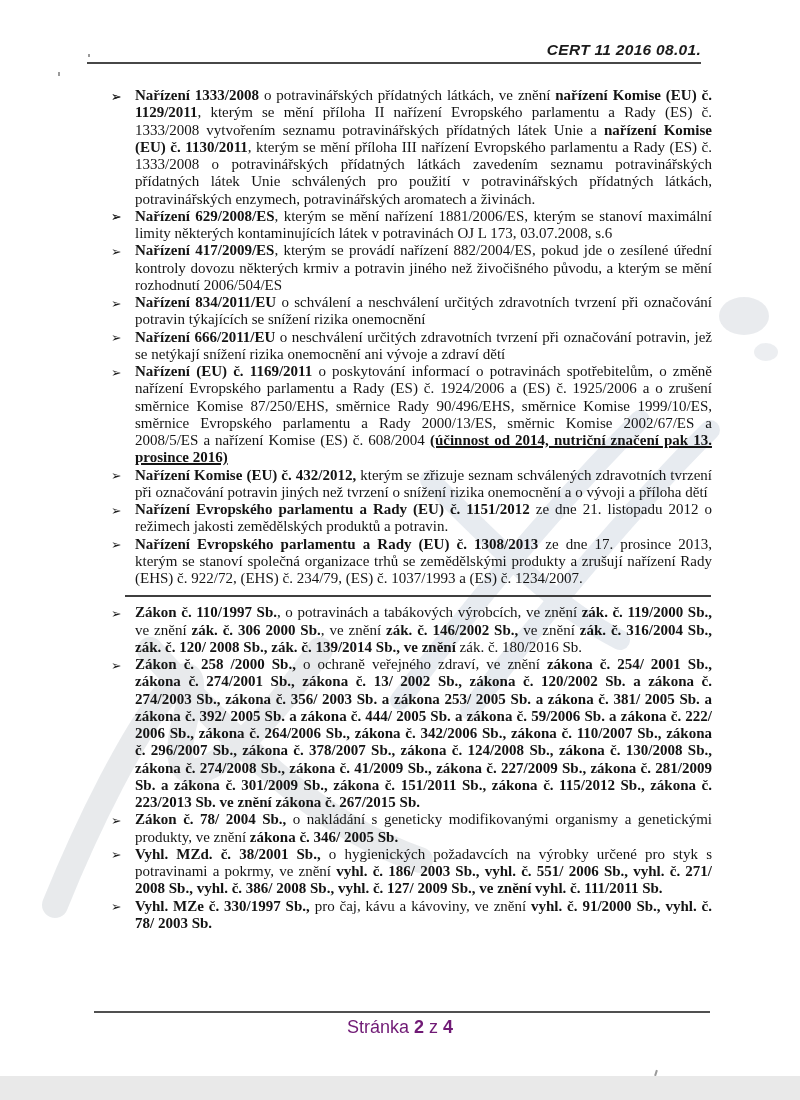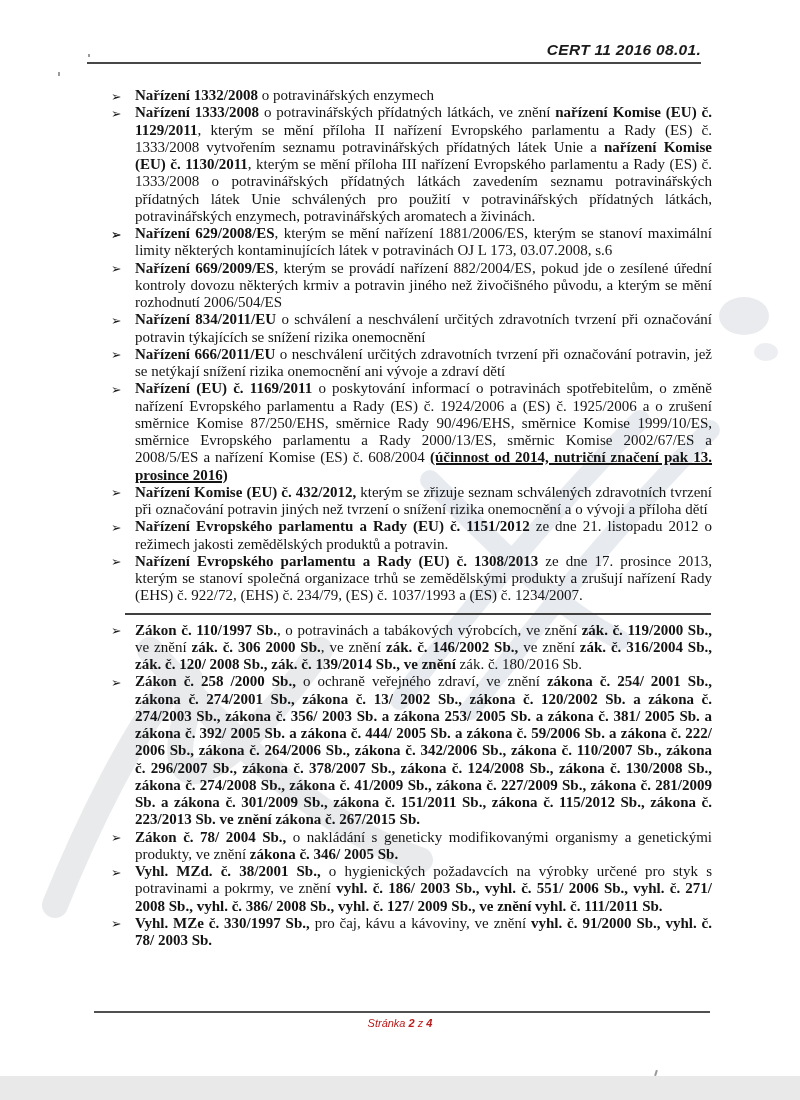--- a/index.html
+++ b/index.html
@@ -60,21 +60,21 @@
 
   
   .footer-rule {
     position: absolute; top: 1011px; left: 94px; width: 616px; height: 2px;
     background: #505050; z-index: 2;
   }
   .footer-text {
     position: absolute; top: 1017px; left: 0; width: 800px;
     text-align: center; z-index: 2;
     font-family: "Liberation Sans", sans-serif;
-    font-size: 11px; color: #b91c1c; font-style: italic;
+    font-size: 18px; color: #701a75;
   }
   .bottom-artifact {
     position: absolute; top: 1090px; left: 0; width: 800px; height: 3px; z-index: 2;
     background: repeating-linear-gradient(90deg,
       #484848 0 34px, #a5a5a5 34px 41px,
       #3e3e3e 41px 86px, #bdbdbd 86px 95px,
       #555555 95px 150px, #8f8f8f 150px 158px);
     opacity: 0.9;
   }
 </style>
@@ -99,25 +99,25 @@
 
   <div class="speck" style="left:88px; top:54px; width:2px; height:3px;"></div>
   <div class="speck" style="left:58px; top:72px; width:2px; height:4px;"></div>
   <div class="speck" style="left:655px; top:1070px; width:2px; height:6px; transform:rotate(18deg);"></div>
 
   <div class="doc-code">CERT 11 2016 08.01.</div>
   <div class="header-rule"></div>
 
   <div class="content">
     <div>
-        <div class="li"><span class="bullet">➢</span><span><span class="b">Nařízení 1332/2008</span><span> o potravinářských enzymech</span></span></div>
+        <div class="li"><span class="bullet">➢</span></div>
         <div class="li"><span class="bullet">➢</span><span><span class="b">Nařízení 1333/2008</span><span> o potravinářských přídatných látkách, ve znění </span><span class="b">nařízení Komise (EU) č. 1129/2011</span><span>, kterým se mění příloha II nařízení Evropského parlamentu a Rady (ES) č. 1333/2008 vytvořením seznamu potravinářských přídatných látek Unie a </span><span class="b">nařízení Komise (EU) č. 1130/2011</span><span>, kterým se mění příloha III nařízení Evropského parlamentu a Rady (ES) č. 1333/2008 o potravinářských přídatných látkách zavedením seznamu potravinářských přídatných látek Unie schválených pro použití v potravinářských přídatných látkách, potravinářských enzymech, potravinářských aromatech a živinách.</span></span></div>
         <div class="li"><span class="bullet">➢</span></div>
         <div class="li"><span class="bullet">➢</span><span><span class="b">Nařízení 629/2008/ES</span><span>, kterým se mění nařízení 1881/2006/ES, kterým se stanoví maximální limity některých kontaminujících látek v potravinách  OJ L 173, 03.07.2008, s.6</span></span></div>
-        <div class="li"><span class="bullet">➢</span><span><span class="b">Nařízení 669/2009/ES</span><span>, kterým se provádí nařízení  882/2004/ES, pokud jde o zesílené úřední kontroly dovozu některých krmiv a potravin jiného než živočišného původu, a kterým se mění rozhodnutí 2006/504/ES</span></span></div>
+        <div class="li"><span class="bullet">➢</span><span><span class="b">Nařízení 417/2009/ES</span><span>, kterým se provádí nařízení  882/2004/ES, pokud jde o zesílené úřední kontroly dovozu některých krmiv a potravin jiného než živočišného původu, a kterým se mění rozhodnutí 2006/504/ES</span></span></div>
         <div class="li"><span class="bullet">➢</span><span><span class="b">Nařízení 834/2011/EU</span><span> o schválení a neschválení určitých zdravotních tvrzení při označování potravin týkajících se snížení rizika onemocnění</span></span></div>
         <div class="li"><span class="bullet">➢</span><span><span class="b">Nařízení 666/2011/EU</span><span> o neschválení určitých zdravotních tvrzení při označování potravin, jež se netýkají snížení rizika onemocnění ani vývoje a zdraví dětí</span></span></div>
         <div class="li"><span class="bullet">➢</span><span><span class="b">Nařízení (EU) č. 1169/2011</span><span>  o poskytování informací o potravinách spotřebitelům, o změně nařízení Evropského parlamentu a Rady (ES) č. 1924/2006 a (ES) č. 1925/2006 a o zrušení směrnice Komise 87/250/EHS, směrnice Rady 90/496/EHS, směrnice Komise 1999/10/ES, směrnice Evropského parlamentu a Rady 2000/13/ES, směrnic Komise 2002/67/ES a 2008/5/ES a nařízení Komise (ES) č. 608/2004 </span><span class="b u">(účinnost od 2014, nutriční značení pak 13. prosince 2016)</span></span></div>
         <div class="li"><span class="bullet">➢</span><span><span class="b">Nařízení Komise (EU) č. 432/2012,</span><span> kterým se zřizuje seznam schválených zdravotních tvrzení při označování potravin jiných než tvrzení o snížení rizika onemocnění a o vývoji a příloha dětí</span></span></div>
         <div class="li"><span class="bullet">➢</span><span><span class="b">Nařízení Evropského parlamentu a Rady (EU) č. 1151/2012</span><span> ze dne 21. listopadu 2012 o režimech jakosti zemědělských produktů a potravin.</span></span></div>
         <div class="li"><span class="bullet">➢</span><span><span class="b">Nařízení Evropského parlamentu a Rady (EU) č. 1308/2013</span><span> ze dne 17. prosince 2013, kterým se stanoví společná organizace trhů se zemědělskými produkty a zrušují nařízení Rady (EHS) č. 922/72, (EHS) č. 234/79, (ES) č. 1037/1993 a (ES) č. 1234/2007.</span></span></div>
       </div>
     <div class="section-divider"></div>
     <div>
         <div class="li"><span class="bullet">➢</span><span><span class="b">Zákon č. 110/1997 Sb.</span><span>, o potravinách a tabákových výrobcích, ve znění </span><span class="b">zák. č. 119/2000 Sb.,</span><span> ve znění </span><span class="b">zák. č. 306 2000 Sb.</span><span>, ve znění </span><span class="b">zák. č. 146/2002 Sb.,</span><span> ve znění </span><span class="b">zák. č. 316/2004 Sb., zák. č. 120/ 2008 Sb., zák. č. 139/2014 Sb., ve znění </span><span>zák. č. 180/2016 Sb.</span></span></div>

